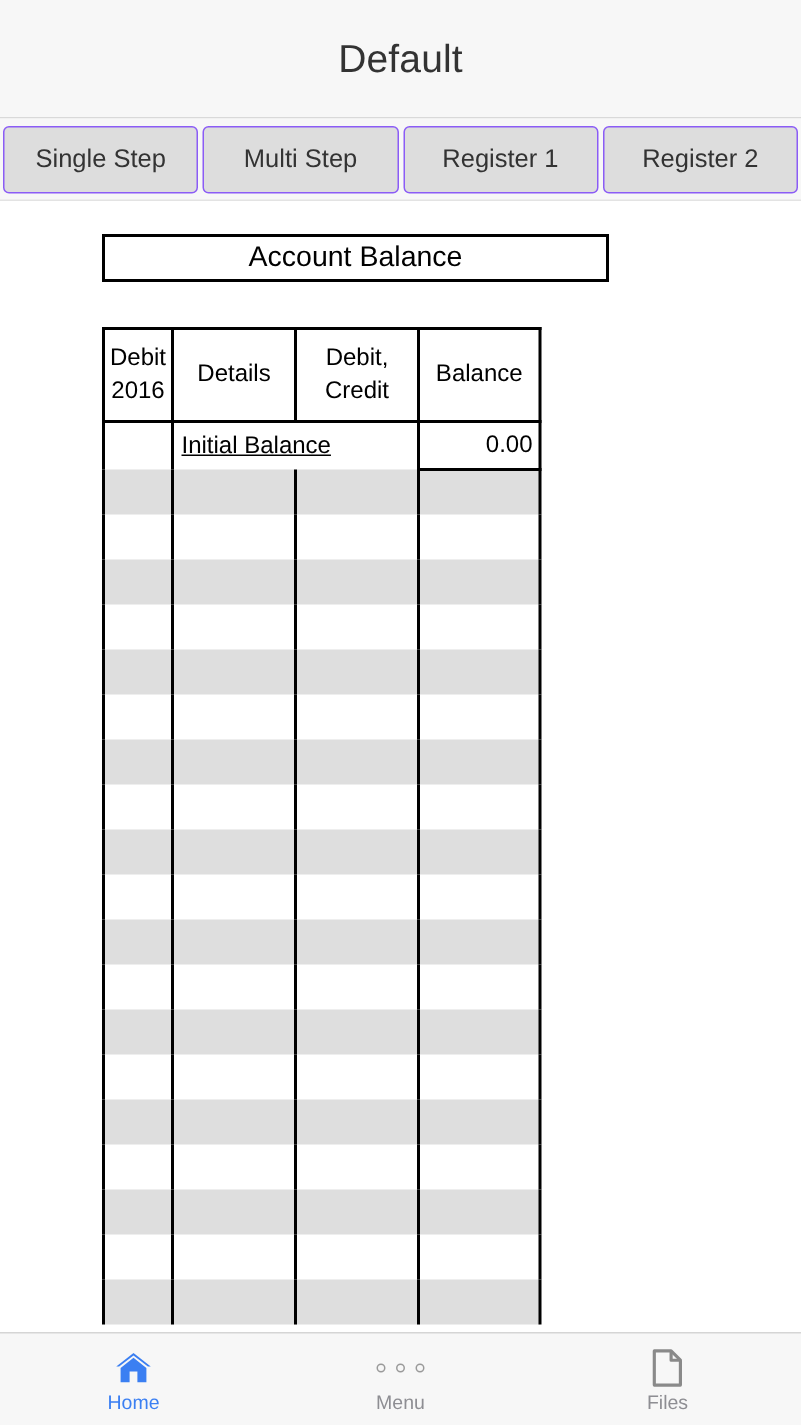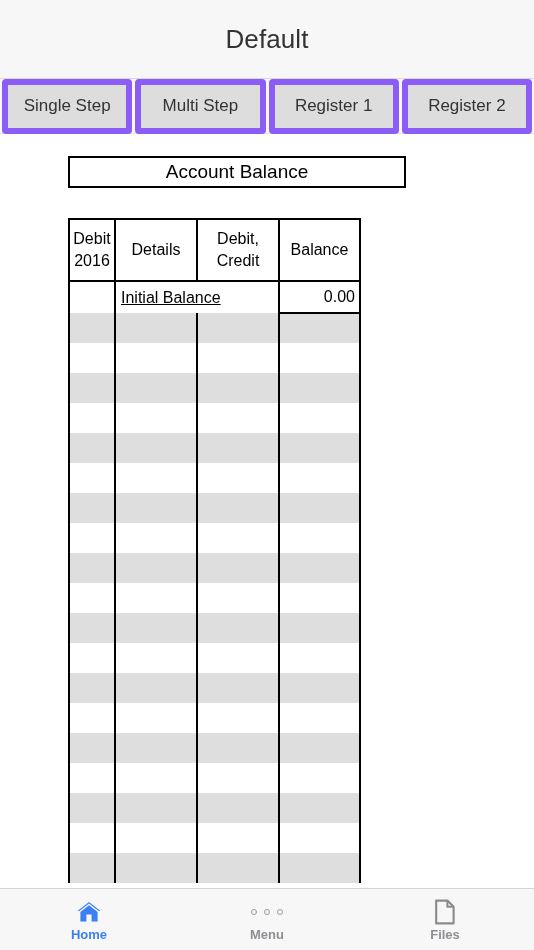--- a/index.html
+++ b/index.html
@@ -45,23 +45,23 @@
     background: #f7f7f7;
     display: flex;
     align-items: center;
     padding: 0 2px;
     gap: 3px;
     flex: 0 0 auto;
     border-bottom: 1px solid #e3e3e3;
   }
   .nav-button {
     flex: 1 1 0;
-    height: 55px;
+    height: 45px;
     background: #dddddd;
-    border: 6px solid #8b5cf6;
+    border: 1px solid #8b5cf6;
     border-radius: 4px;
     font-family: "Liberation Sans", sans-serif;
     font-size: 17px;
     color: #333333;
     display: flex;
     align-items: center;
     justify-content: center;
     cursor: pointer;
     user-select: none;
     white-space: nowrap;
@@ -159,21 +159,20 @@
     position: absolute;
     left: 0;
     bottom: 0;
     width: 534px;
     height: 62px;
     background: #f7f7f7;
     border-top: 1px solid #d5d5d5;
     display: flex;
     align-items: stretch;
     z-index: 10;
-    font-weight: bold;
   }
   .tab {
     flex: 1 1 0;
     display: flex;
     flex-direction: column;
     align-items: center;
     justify-content: center;
     gap: 3px;
     cursor: pointer;
     user-select: none;

